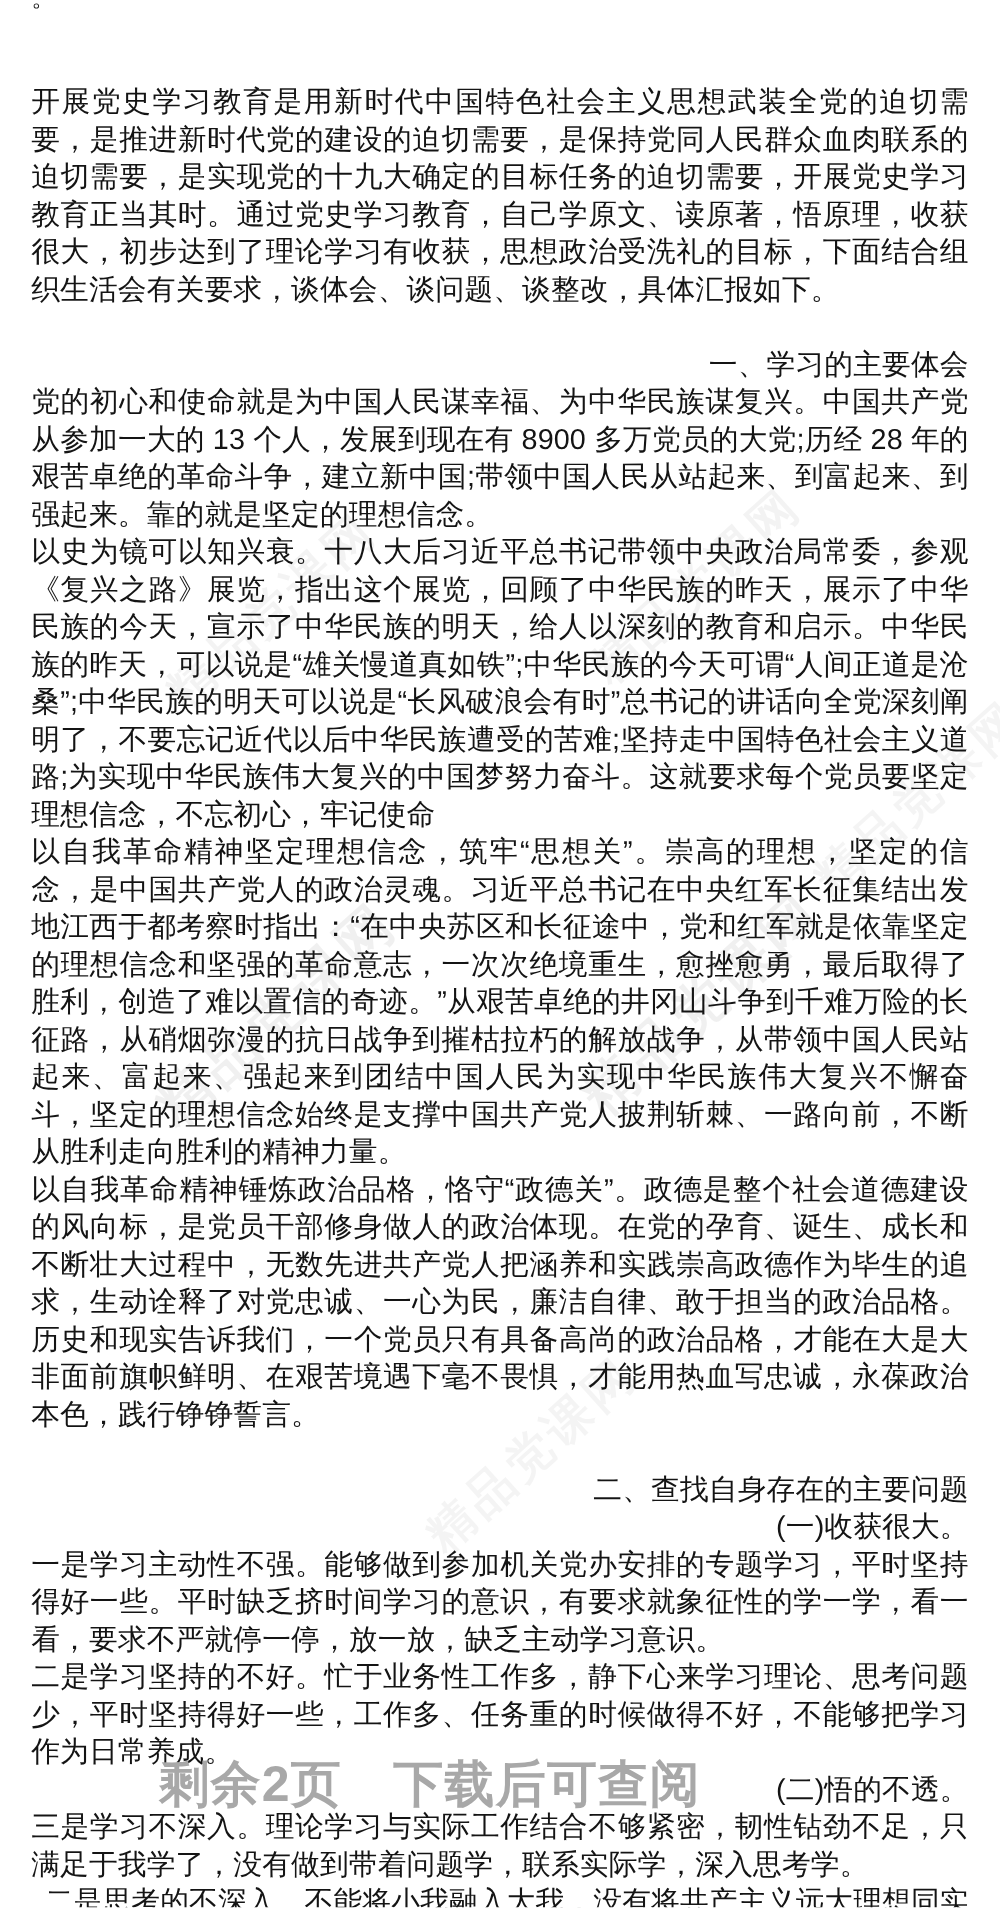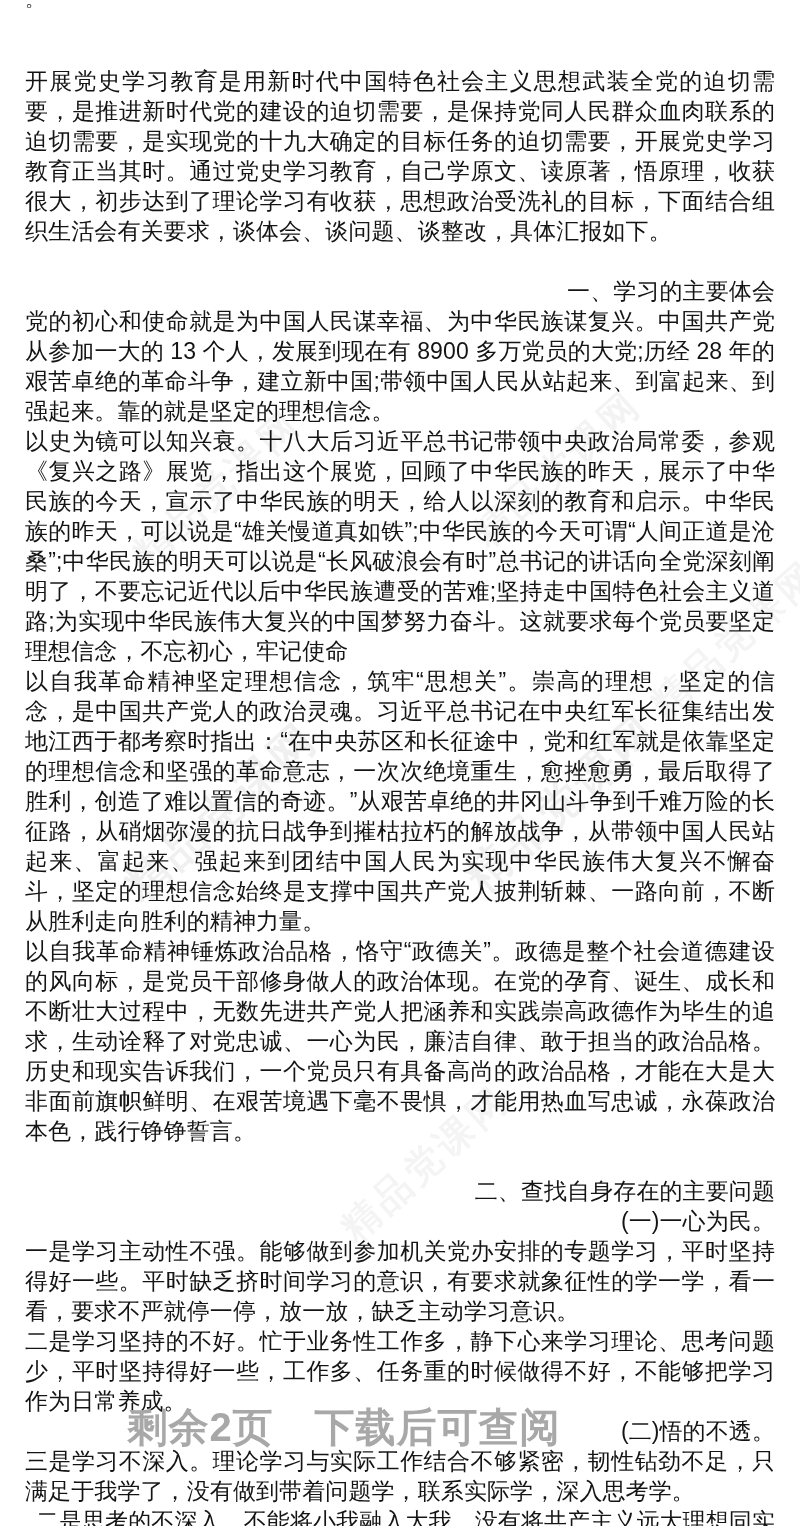--- a/index.html
+++ b/index.html
@@ -133,21 +133,21 @@
 
     <p class="para nojust">一、学习的主要体会</p>
     <p class="para">党的初心和使命就是为中国人民谋幸福、为中华民族谋复兴。中国共产党从参加一大的 13 个人，发展到现在有 8900 多万党员的大党;历经 28 年的艰苦卓绝的革命斗争，建立新中国;带领中国人民从站起来、到富起来、到强起来。靠的就是坚定的理想信念。</p>
     <p class="para">以史为镜可以知兴衰。十八大后习近平总书记带领中央政治局常委，参观《复兴之路》展览，指出这个展览，回顾了中华民族的昨天，展示了中华民族的今天，宣示了中华民族的明天，给人以深刻的教育和启示。中华民族的昨天，可以说是“雄关慢道真如铁”;中华民族的今天可谓“人间正道是沧桑”;中华民族的明天可以说是“长风破浪会有时”总书记的讲话向全党深刻阐明了，不要忘记近代以后中华民族遭受的苦难;坚持走中国特色社会主义道路;为实现中华民族伟大复兴的中国梦努力奋斗。这就要求每个党员要坚定理想信念，不忘初心，牢记使命</p>
     <p class="para">以自我革命精神坚定理想信念，筑牢“思想关”。崇高的理想，坚定的信念，是中国共产党人的政治灵魂。习近平总书记在中央红军长征集结出发地江西于都考察时指出：“在中央苏区和长征途中，党和红军就是依靠坚定的理想信念和坚强的革命意志，一次次绝境重生，愈挫愈勇，最后取得了胜利，创造了难以置信的奇迹。”从艰苦卓绝的井冈山斗争到千难万险的长征路，从硝烟弥漫的抗日战争到摧枯拉朽的解放战争，从带领中国人民站起来、富起来、强起来到团结中国人民为实现中华民族伟大复兴不懈奋斗，坚定的理想信念始终是支撑中国共产党人披荆斩棘、一路向前，不断从胜利走向胜利的精神力量。</p>
     <p class="para">以自我革命精神锤炼政治品格，恪守“政德关”。政德是整个社会道德建设的风向标，是党员干部修身做人的政治体现。在党的孕育、诞生、成长和不断壮大过程中，无数先进共产党人把涵养和实践崇高政德作为毕生的追求，生动诠释了对党忠诚、一心为民，廉洁自律、敢于担当的政治品格。历史和现实告诉我们，一个党员只有具备高尚的政治品格，才能在大是大非面前旗帜鲜明、在艰苦境遇下毫不畏惧，才能用热血写忠诚，永葆政治本色，践行铮铮誓言。</p>
 
     <div class="spacer-sm"></div>
 
     <p class="para nojust">二、查找自身存在的主要问题</p>
-    <p class="para nojust">(一)一心为民。</p>
+    <p class="para nojust">(一)收获很大。</p>
     <p class="para">一是学习主动性不强。能够做到参加机关党办安排的专题学习，平时坚持得好一些。平时缺乏挤时间学习的意识，有要求就象征性的学一学，看一看，要求不严就停一停，放一放，缺乏主动学习意识。</p>
     <p class="para">二是学习坚持的不好。忙于业务性工作多，静下心来学习理论、思考问题少，平时坚持得好一些，工作多、任务重的时候做得不好，不能够把学习作为日常养成。</p>
     <p class="para nojust">(二)悟的不透。</p>
     <p class="para">三是学习不深入。理论学习与实际工作结合不够紧密，韧性钻劲不足，只满足于我学了，没有做到带着问题学，联系实际学，深入思考学。</p>
     <p class="para nojust">二是思考的不深入。不能将小我融入大我，没有将共产主义远大理想同实现中华民族伟大复</p>
 
   </div>
 
   <div class="footer-banner">
     <span class="ftext">剩余2页　下载后可查阅</span>

